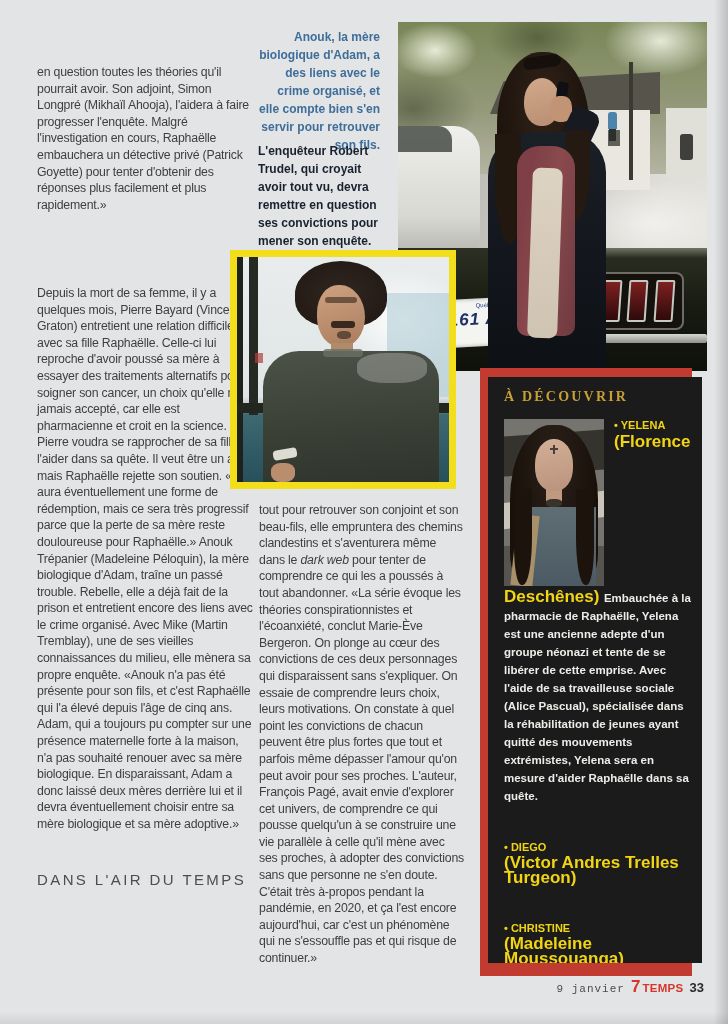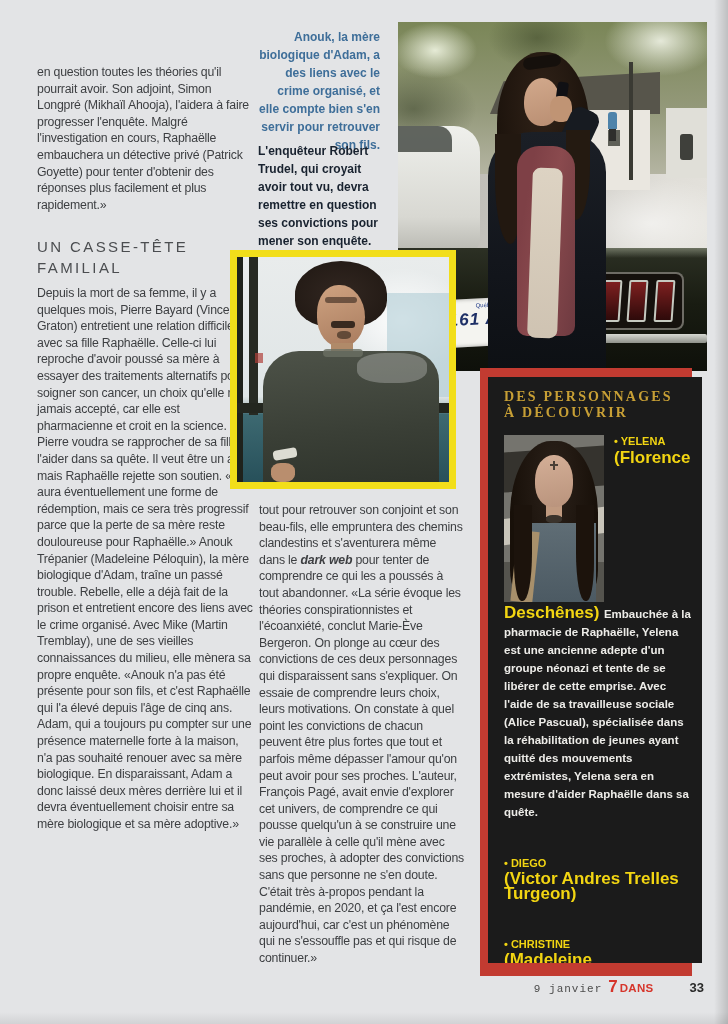--- a/index.html
+++ b/index.html
@@ -123,34 +123,34 @@
   .p3-tattoo{left:42px;top:80px;width:16px;height:8px;background:#3a332c;border-radius:40%;}
   .p3-face{left:31px;top:20px;width:38px;height:52px;border-radius:48% 48% 44% 44%;
      background:linear-gradient(170deg,#d4af97,#b9937c);}
   .p3-crossv{left:49px;top:26px;width:2px;height:9px;background:#4a3f36;}
   .p3-crossh{left:46px;top:29px;width:8px;height:2px;background:#4a3f36;}
   
   .footer{right:24px;top:980px;display:flex;align-items:baseline;gap:6px;}
   .f-date{font-family:"Liberation Mono","DejaVu Sans Mono",monospace;font-size:11px;color:#4c4c4c;letter-spacing:1px;}
   .f-7{color:#d6352b;font-weight:700;font-size:17px;line-height:14px;}
   .f-jours{color:#d6352b;font-weight:700;font-size:11.5px;letter-spacing:.3px;margin-left:-4px;}
-  .f-page{color:#2a2a2a;font-weight:700;font-size:13px;margin-left:30px;}
+  .f-page{color:#2a2a2a;font-weight:700;font-size:13px;}
   
   .edge-r{right:0;top:0;width:14px;height:1024px;background:linear-gradient(to right,rgba(0,0,0,0),rgba(0,0,0,.16));}
   .edge-b{left:0;bottom:0;width:728px;height:12px;background:linear-gradient(to bottom,rgba(0,0,0,0),rgba(0,0,0,.08));}
-  i{font-style:italic;font-weight:bold;}
+  i{font-style:italic;}
 </style>
 </head>
 <body>
 
 <div class="page">
 
   <p class="abs body-text col1-intro">en question toutes les théories qu'il pourrait avoir. Son adjoint, Simon Longpré (Mikhaïl Ahooja), l'aidera à faire progresser l'enquête. Malgré l'investigation en cours, Raphaëlle embauchera un détective privé (Patrick Goyette) pour tenter d'obtenir des réponses plus facilement et plus rapidement.»</p>
-  <h2 class="abs heading h-casse">UN CASSE-TÊTE FAMILIAL</h2>
   <p class="abs body-text col1-para1">Depuis la mort de sa femme, il y a quelques mois, Pierre Bayard (Vincent Graton) entretient une relation difficile avec sa fille Raphaëlle. Celle-ci lui reproche d'avoir poussé sa mère à essayer des traitements alternatifs pour soigner son cancer, un choix qu'elle n'a jamais accepté, car elle est pharmacienne et croit en la science. Pierre voudra se rapprocher de sa fille et l'aider dans sa quête. Il veut être un allié, mais Raphaëlle rejette son soutien. «Il y aura éventuellement une forme de rédemption, mais ce sera très progressif parce que la perte de sa mère reste douloureuse pour Raphaëlle.» Anouk Trépanier (Madeleine Péloquin), la mère biologique d'Adam, traîne un passé trouble. Rebelle, elle a déjà fait de la prison et entretient encore des liens avec le crime organisé. Avec Mike (Martin Tremblay), une de ses vieilles connaissances du milieu, elle mènera sa propre enquête. «Anouk n'a pas été présente pour son fils, et c'est Raphaëlle qui l'a élevé depuis l'âge de cinq ans. Adam, qui a toujours pu compter sur une présence maternelle forte à la maison, n'a pas souhaité renouer avec sa mère biologique. En disparaissant, Adam a donc laissé deux mères derrière lui et il devra éventuellement choisir entre sa mère biologique et sa mère adoptive.»</p>
+  <h2 class="abs heading h-temps">DANS L'AIR DU TEMPS</h2>
 
   <p class="abs caption caption-blue caption1">Anouk, la mère biologique d'Adam, a des liens avec le crime organisé, et elle compte bien s'en servir pour retrouver son fils.</p>
   <p class="abs caption caption-dark caption2">L'enquêteur Robert Trudel, qui croyait avoir tout vu, devra remettre en question ses convictions pour mener son enquête. Parviendra-t-il à retrouver les disparus?</p>
 
   <div class="abs photo-street">
     <div class="abs p1-trees"></div>
     <div class="abs p1-road"></div>
     <div class="abs p1-roof"></div>
     <div class="abs p1-wall">
       <div class="p1-win" style="left:14px;"></div>
@@ -206,21 +206,20 @@
     <div class="abs p2-collar"></div>
     <div class="abs p2-shoulder"></div>
     <div class="abs p2-wrist"></div>
     <div class="abs p2-hand"></div>
   </div>
 
   <p class="abs body-text col2-para"><span>tout pour retrouver son conjoint et son beau-fils, elle empruntera des chemins clandestins et s'aventurera même dans le </span><i>dark web</i><span> pour tenter de comprendre ce qui les a poussés à tout abandonner. «La série évoque les théories conspirationnistes et l'écoanxiété, conclut Marie-Ève Bergeron. On plonge au cœur des convictions de ces deux personnages qui disparaissent sans s'expliquer. On essaie de comprendre leurs choix, leurs motivations. On constate à quel point les convictions de chacun peuvent être plus fortes que tout et parfois même dépasser l'amour qu'on peut avoir pour ses proches. L'auteur, François Pagé, avait envie d'explorer cet univers, de comprendre ce qui pousse quelqu'un à se construire une vie parallèle à celle qu'il mène avec ses proches, à adopter des convictions sans que personne ne s'en doute. C'était très à-propos pendant la pandémie, en 2020, et ça l'est encore aujourd'hui, car c'est un phénomène qui ne s'essouffle pas et qui risque de continuer.»</span></p>
 
   <div class="abs redbox">
     <div class="blackbox">
-      <div class="box-title">DES PERSONNAGES</div>
       <div class="box-title">À DÉCOUVRIR</div>
 
       <div class="char-section">
         <div class="p3">
           <div class="abs p3-darkbar"></div>
           <div class="abs p3-lightbar"></div>
           <div class="abs p3-lower"></div>
           <div class="abs p3-hair"></div>
           <div class="abs p3-shirt"></div>
           <div class="abs p3-strap"></div>
@@ -246,19 +245,19 @@
         <div class="char-name">• CHRISTINE</div>
         <div class="char-actor">(Madeleine Moussouanga)</div>
         <div class="char-bio">Avocate de métier, c'est l'une des meilleures amies de Raphaëlle. Elle tente de l'aider du mieux qu'elle peut, mais en raison de son poste à la mairie, elle doit choisir la manière dont elle s'implique.</div>
       </div>
     </div>
   </div>
 
   <div class="abs footer">
     <span class="f-date">9 janvier</span>
     <span class="f-7">7</span>
-    <span class="f-jours">DANS</span>
+    <span class="f-jours">TEMPS</span>
     <span class="f-page">33</span>
   </div>
 
   <div class="abs edge-r"></div>
   <div class="abs edge-b"></div>
 </div>
 
 </body></html>

